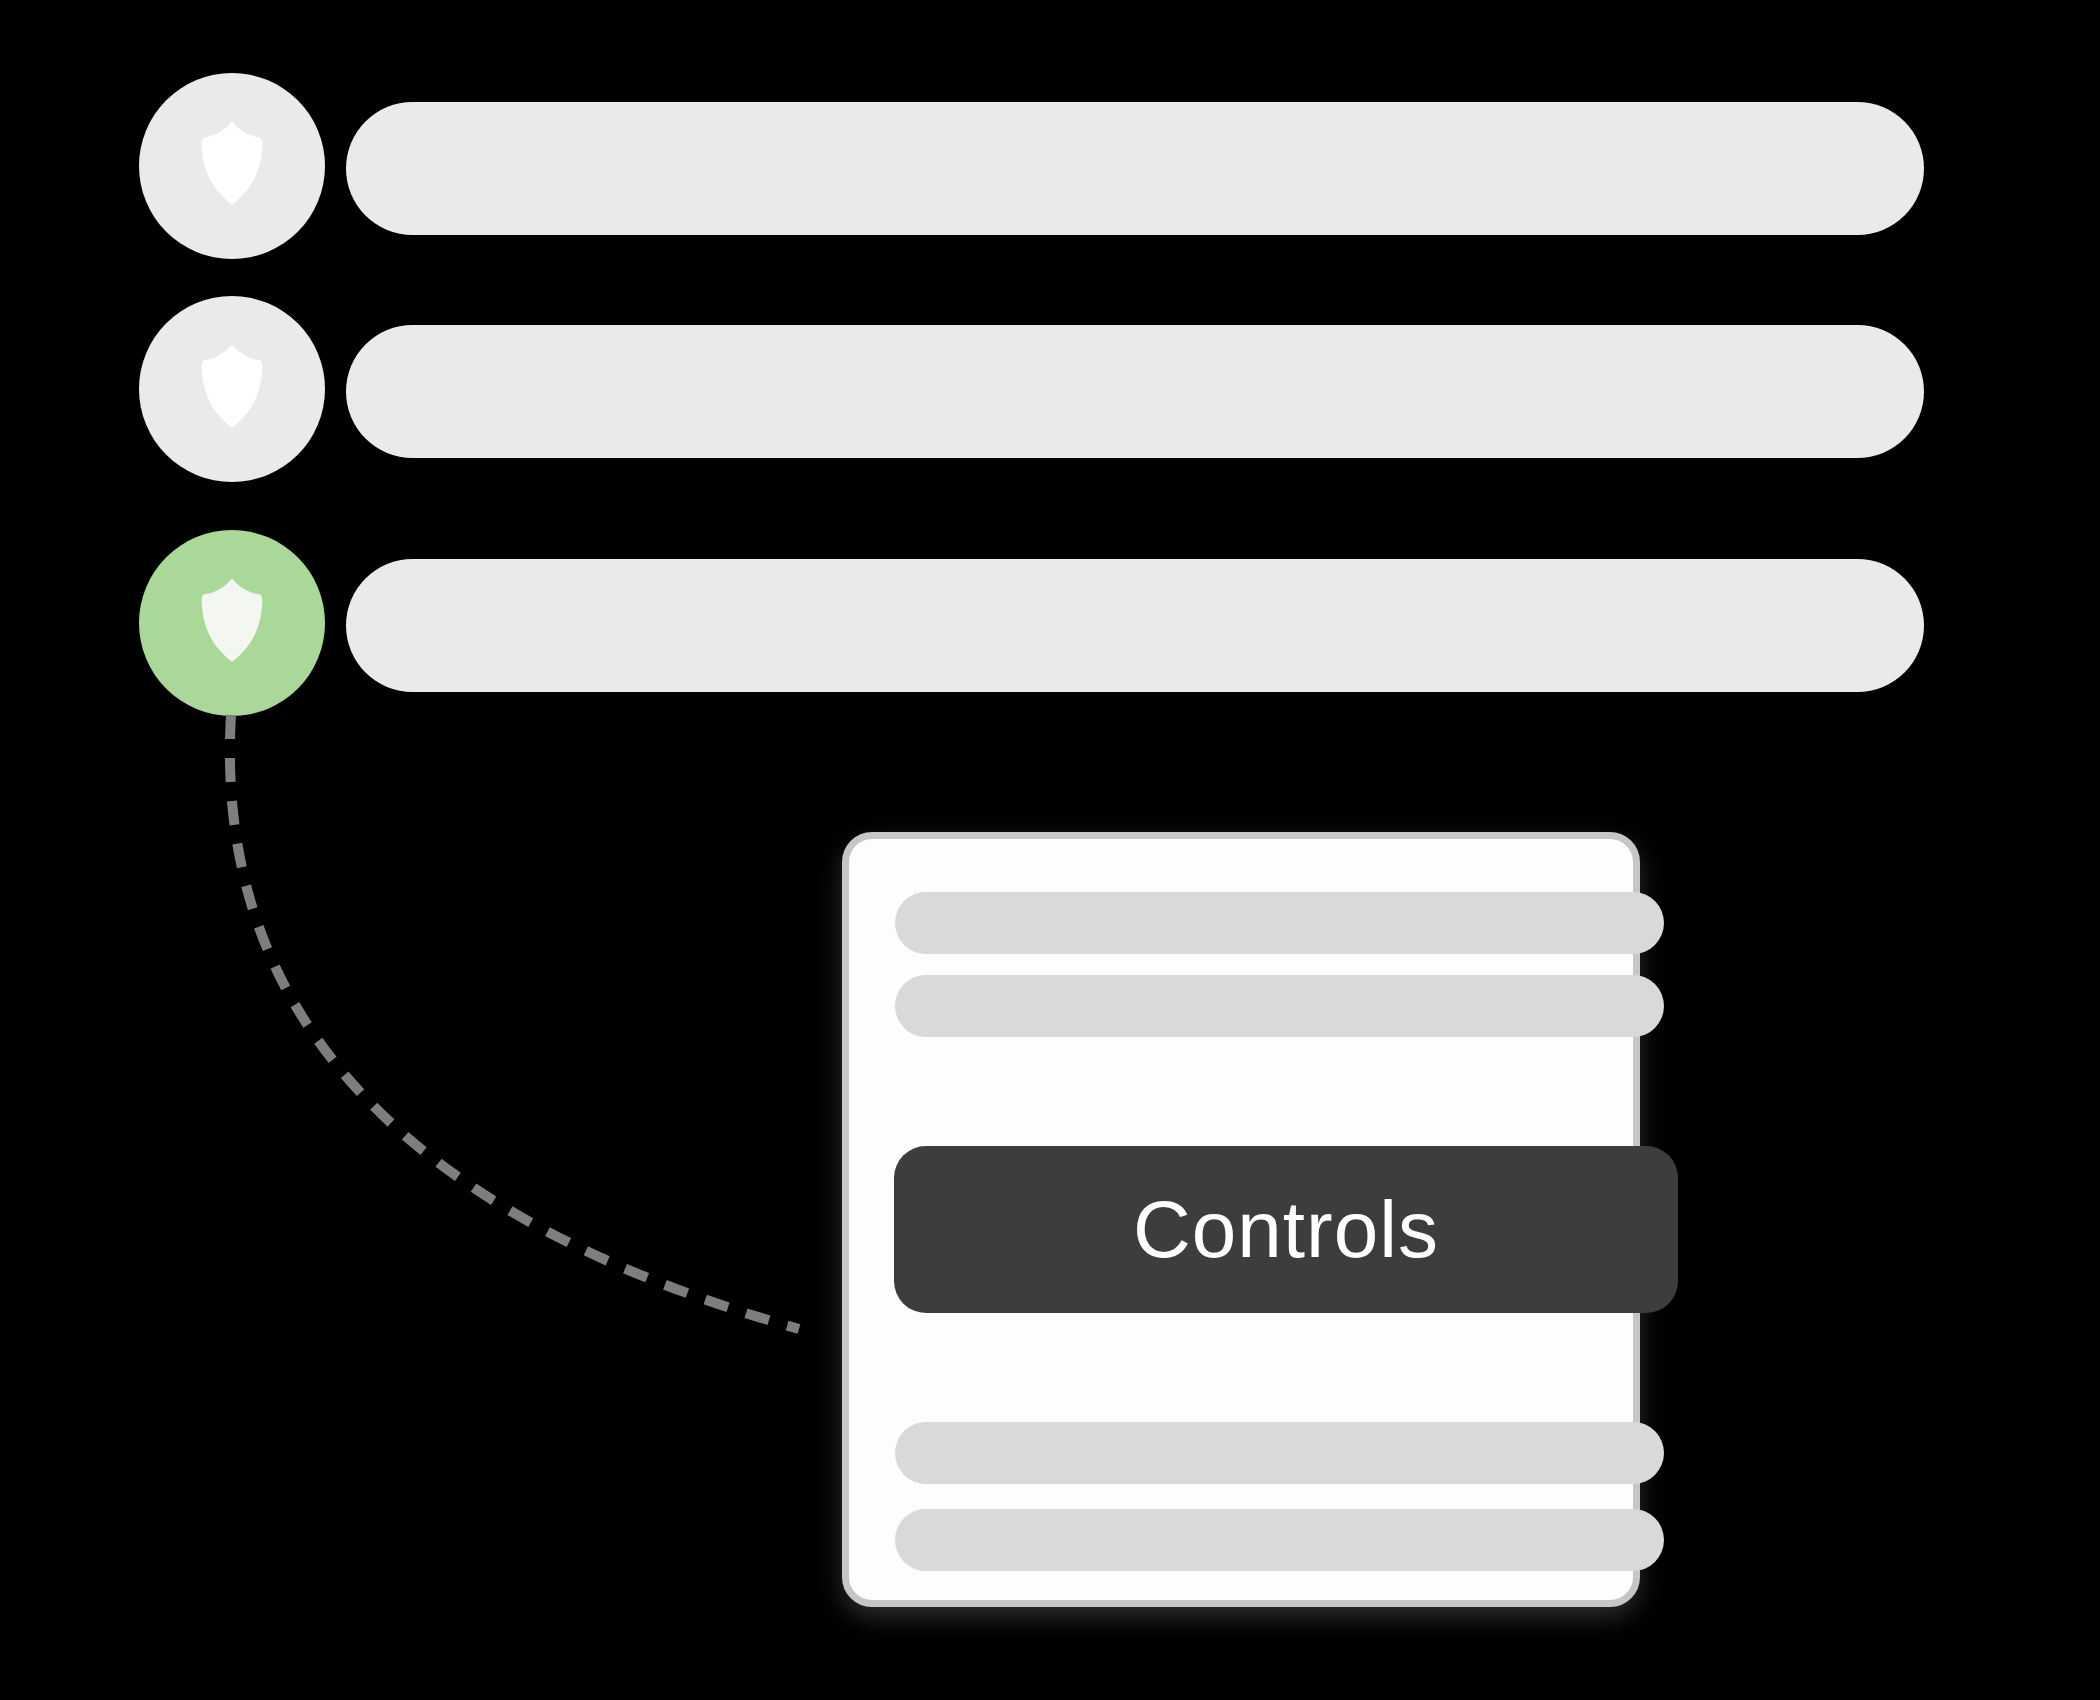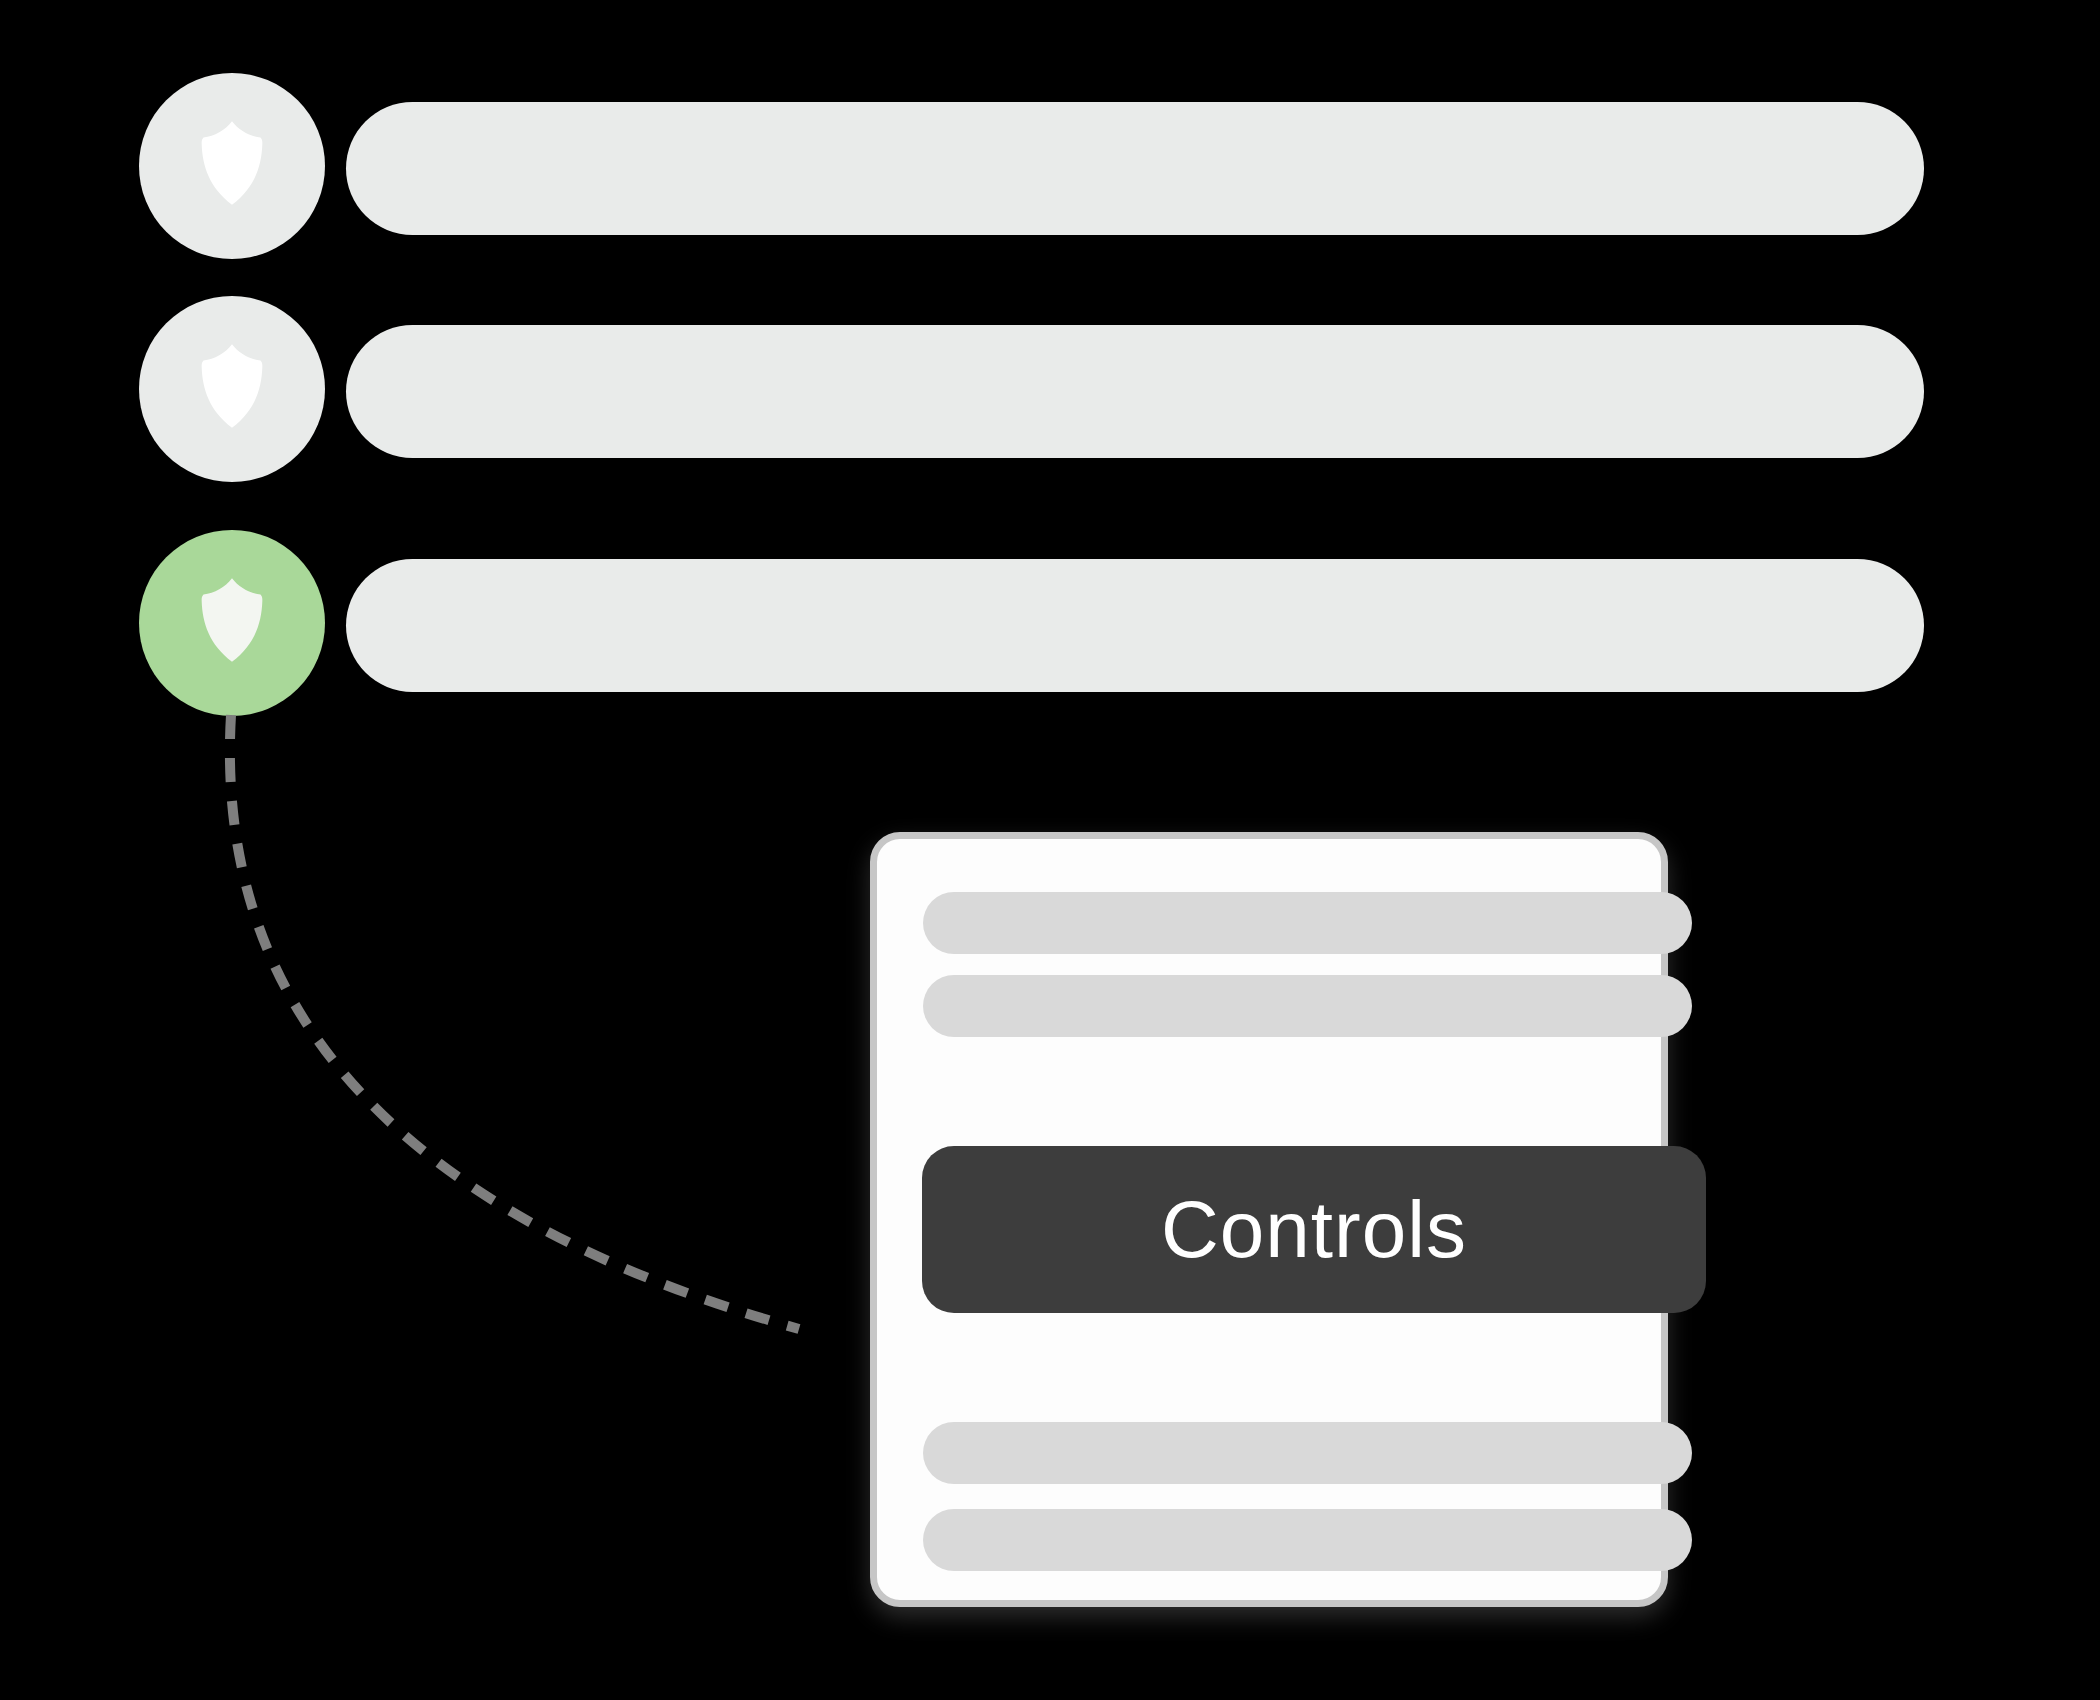--- a/index.html
+++ b/index.html
@@ -80,21 +80,20 @@
     position: absolute;
     left: 842px;
     top: 832px;
     width: 798px;
     height: 775px;
     box-sizing: border-box;
     background: var(--card-background, #fdfdfd);
     border: 7px solid var(--card-border, #c6c6c6);
     border-radius: 30px;
     box-shadow: 0 10px 24px rgba(160,160,160,0.28);
-    margin-left: 28px;
   }
   .card-line {
     position: absolute;
     left: 46px;
     width: 769px;
     height: 62px;
     border-radius: 31px;
     background: var(--card-placeholder, #d9d9d9);
   }
   .card-line.l1 { top: 53px; }

